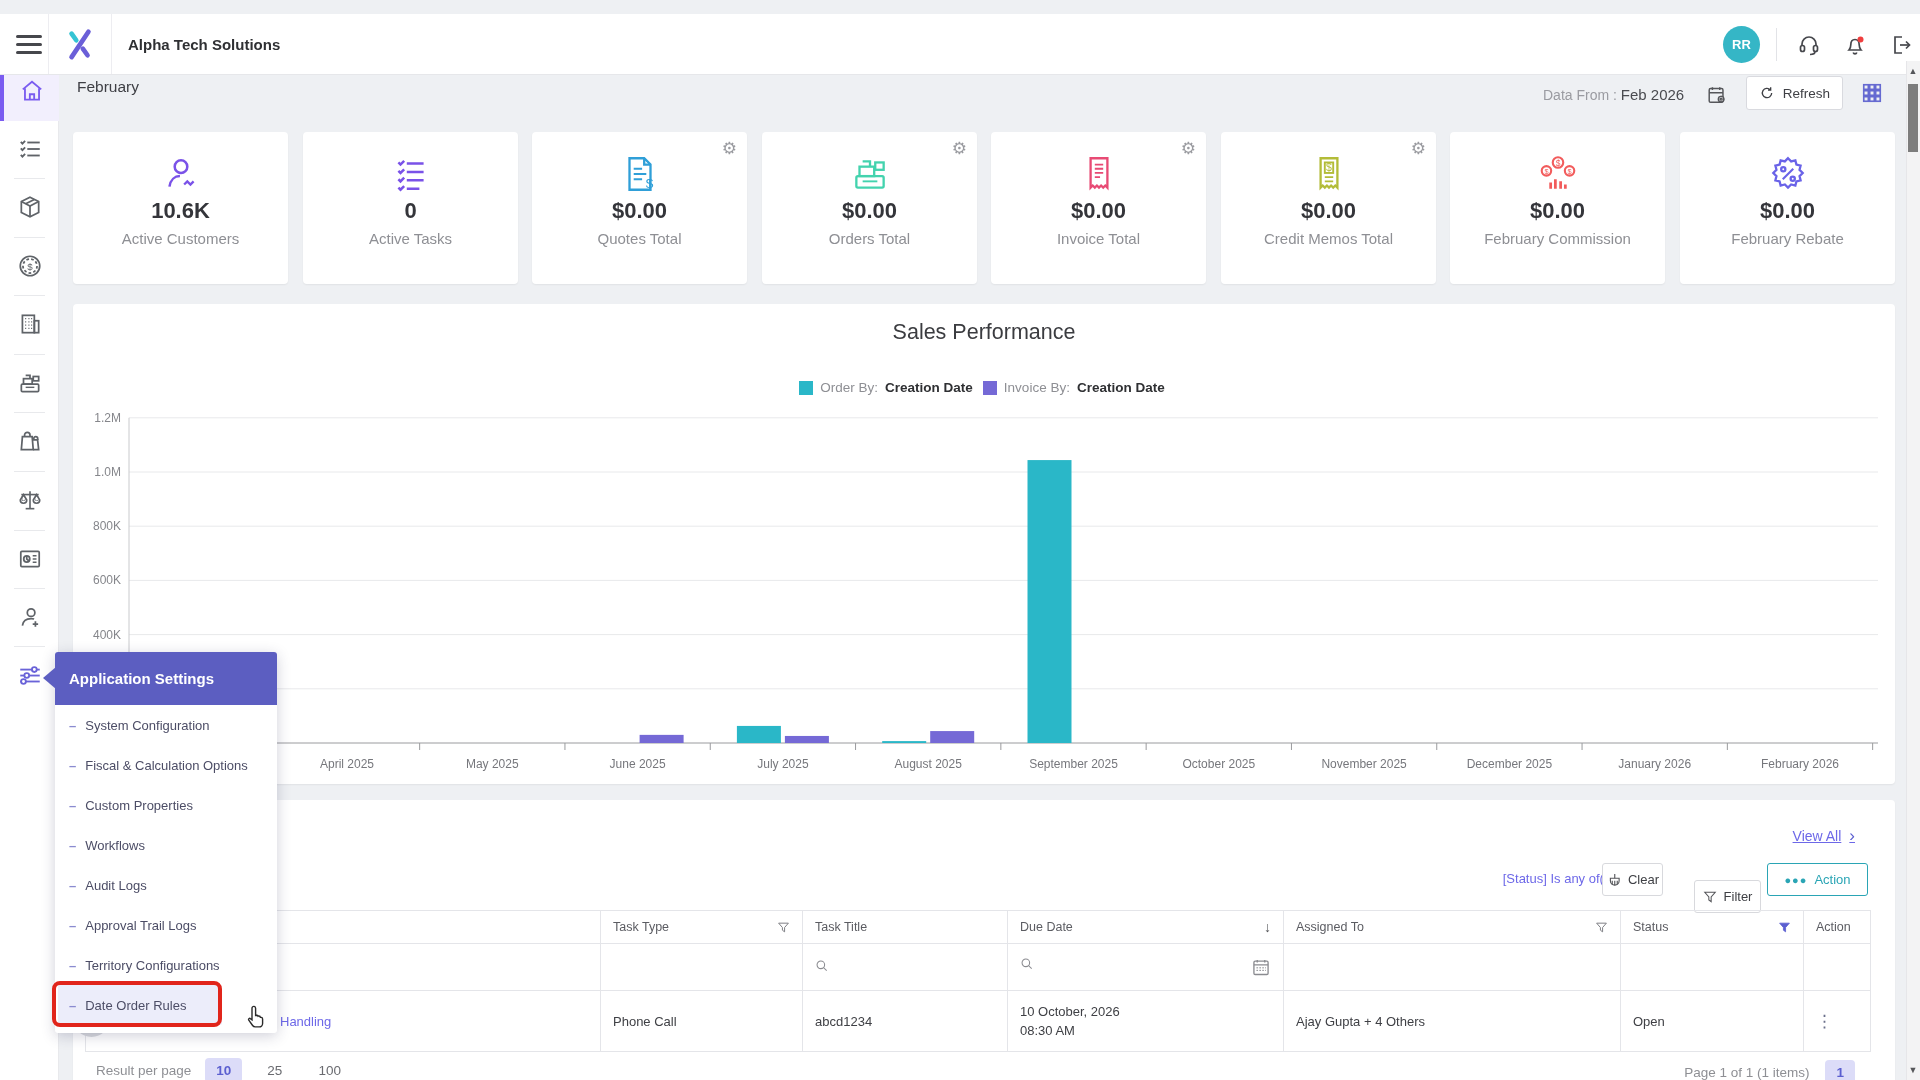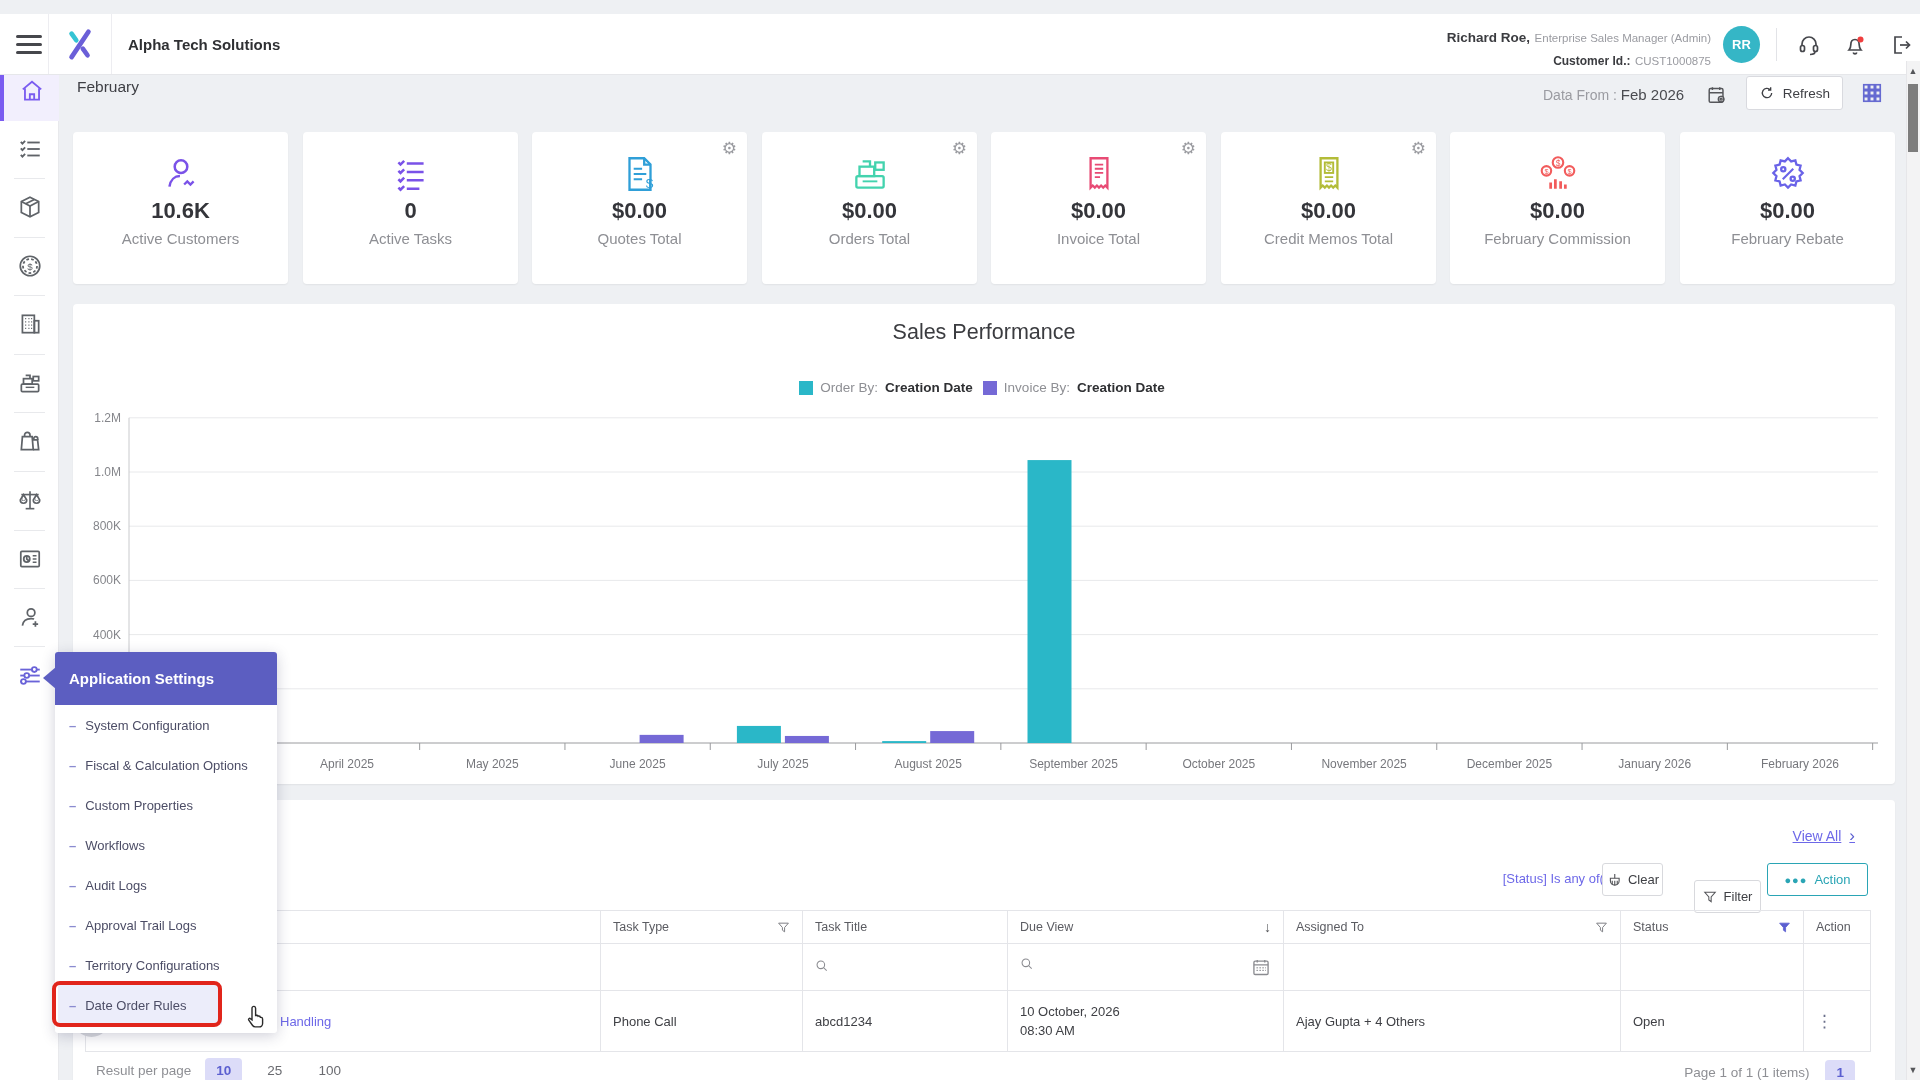--- a/index.html
+++ b/index.html
@@ -131,26 +131,20 @@
     </div>
   <div class="logo-box">
     <svg width="30" height="34" viewBox="0 0 32 36">
       <line x1="25" y1="5" x2="7" y2="32" stroke="#6a5fd8" stroke-width="5" stroke-linecap="round"></line>
       <line x1="7" y1="7" x2="12" y2="14" stroke="#35c4d4" stroke-width="5" stroke-linecap="round"></line>
       <line x1="19" y1="23" x2="24" y2="30" stroke="#6a5fd8" stroke-width="5" stroke-linecap="round"></line>
     </svg>
   </div>
   <div class="company">Alpha Tech Solutions</div>
 
-  <div class="user-block">
-    <div class="user-line1"><b>Richard Roe,</b>
-      <span>Enterprise Sales Manager (Admin)</span></div>
-    <div class="user-line2"><b>Customer Id.:</b>
-      <span>CUST1000875</span></div>
-  </div>
   <div class="avatar">RR</div>
   <div class="hdr-divider"></div>
 
   <svg class="hdr-icon" style="left:1797px" viewBox="0 0 24 24" fill="none" stroke="#46474c" stroke-width="1.7">
     <path d="M5 13v-2a7 7 0 0 1 14 0v2"></path>
       <rect x="3.5" y="12.5" width="4" height="6" rx="2"></rect>
     <rect x="16.5" y="12.5" width="4" height="6" rx="2"></rect>
       <path d="M18 18.5c0 2-2 3-5 3"></path>
   </svg>
   <svg class="hdr-icon" style="left:1843px" viewBox="0 0 24 24" fill="none" stroke="#46474c" stroke-width="1.7">
@@ -506,21 +500,21 @@
             <div class="th-inner">
         <span>Task Type</span>
         <svg width="13" height="13" viewBox="0 0 24 24" fill="none" stroke="#7b7c82" stroke-width="1.8">
                 <path d="M3 4h18l-7 8v8l-4-3v-5z"></path>
               </svg>
       </div>
           </th>
       <th><span>Task Title</span></th>
       <th>
             <div class="th-inner">
-        <span>Due View</span>
+        <span>Due Date</span>
         <span style="color:#55565a;font-size:14px;">↓</span>
       </div>
           </th>
       <th>
             <div class="th-inner">
         <span>Assigned To</span>
         <svg width="13" height="13" viewBox="0 0 24 24" fill="none" stroke="#7b7c82" stroke-width="1.8">
                 <path d="M3 4h18l-7 8v8l-4-3v-5z"></path>
               </svg>
       </div>

